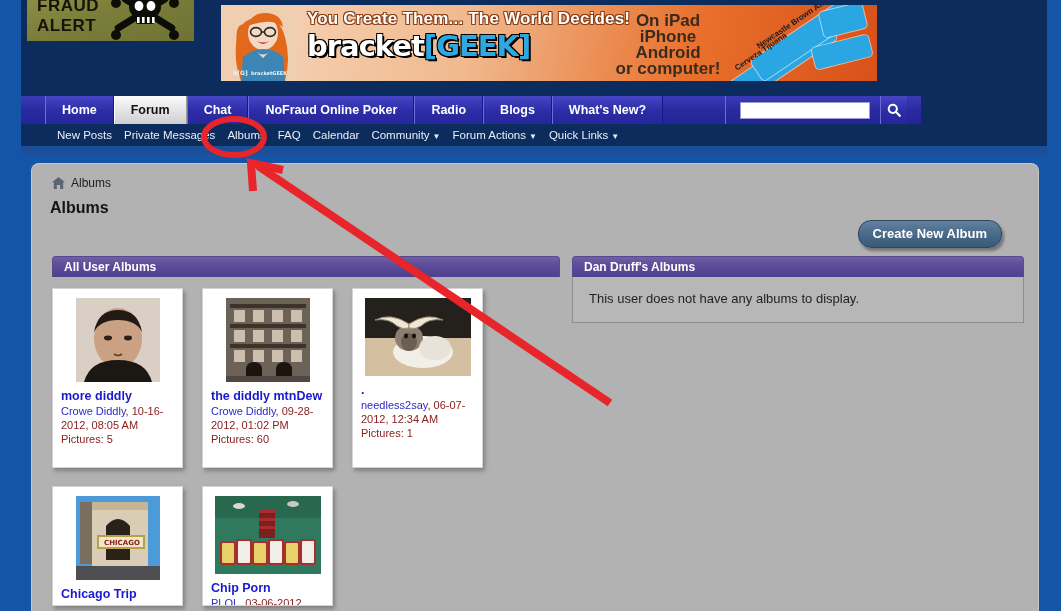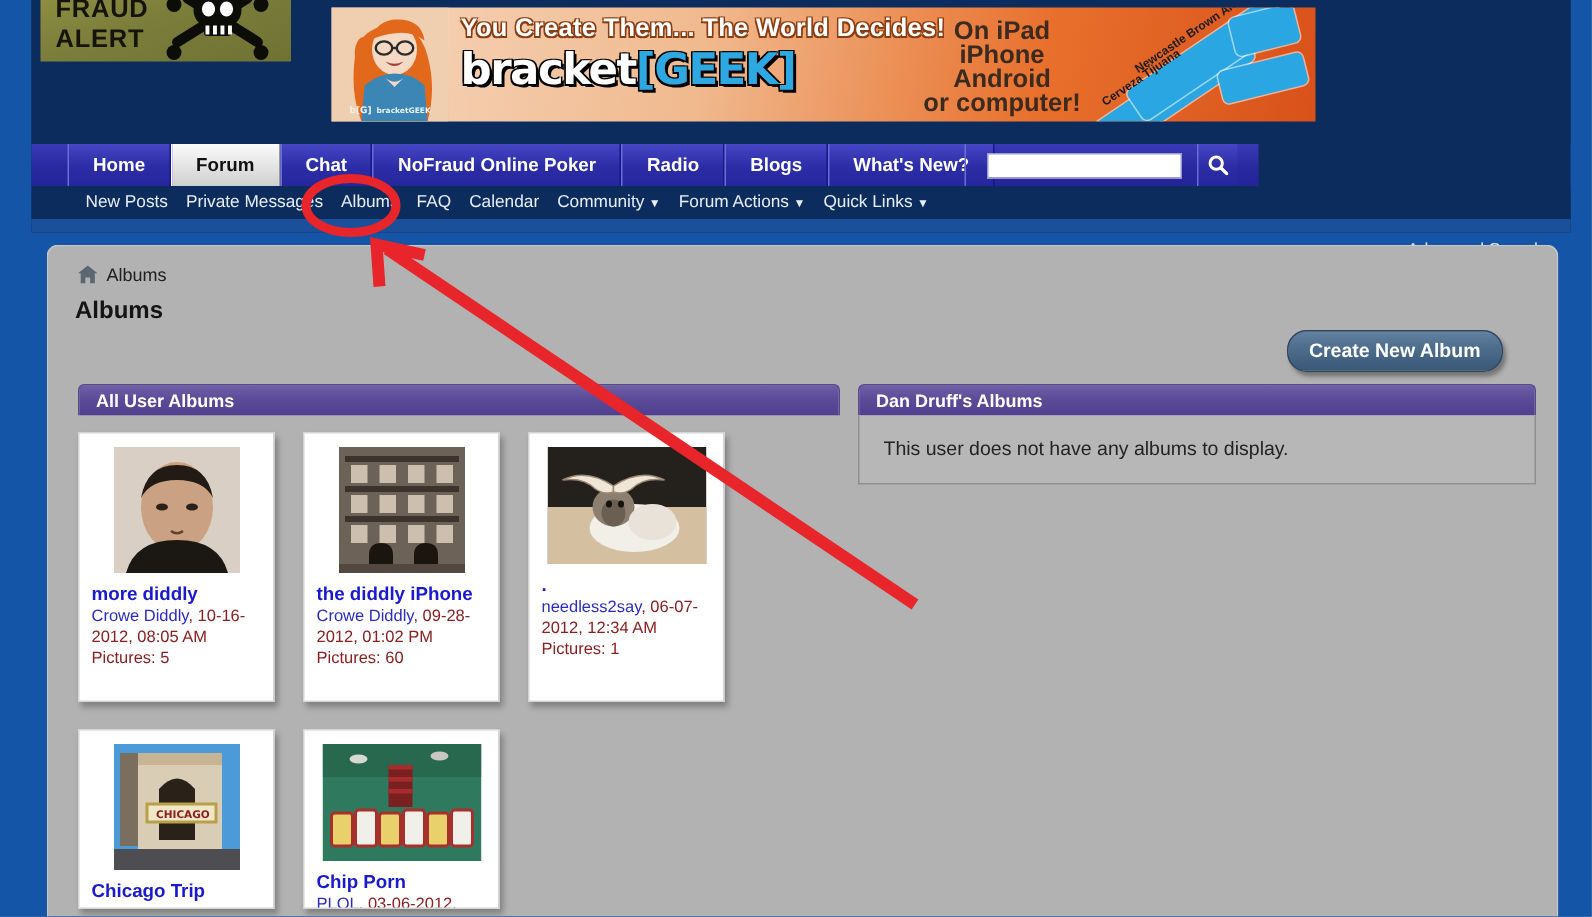--- a/index.html
+++ b/index.html
@@ -80,21 +80,21 @@
   .phone.p2 { width:116px; height:24px; left:30px; top:22px; transform:rotate(-34deg); }
   .phone.p3 { width:44px; height:26px; left:104px; top:2px; transform:rotate(-14deg); }
   .phone.p4 { width:58px; height:22px; left:96px; top:36px; transform:rotate(-14deg); }
   .phone-lbl {
     position:absolute; color:#1b1b1b; font-size:8px; font-weight:bold;
     transform-origin:left top; white-space:nowrap;
   }
 
   
   .nav-primary {
-    position:absolute; left:21px; top:96px; width:818px; height:28px;
+    position:absolute; left:21px; top:96px; width:900px; height:28px;
     background: linear-gradient(180deg,#3a3ab8 0%, #2a2aa0 50%, #242499 100%);
   }
   .nav-tabs { position:absolute; left:24px; top:0; height:28px; display:flex; }
   .nav-tab {
     height:28px; line-height:28px; padding:0 16px;
     color:#fff; font-size:12.5px; font-weight:bold; white-space:nowrap;
     border-left:1px solid #6c6cd6; border-right:1px solid #17178a;
     background: linear-gradient(180deg,#4646c6 0%, #2c2ca6 55%, #26269c 100%);
     font-family:"Liberation Sans", sans-serif;
     text-align:center; cursor:pointer;
@@ -402,21 +402,21 @@
                   <rect x="46" y="52" width="11" height="12"></rect>
                     <rect x="65" y="52" width="11" height="12"></rect>
                 </g>
                 <g fill="#1b1510">
                   <path d="M20 84 V72 q0-8 8-8 q8 0 8 8 v12z"></path>
                   <path d="M50 84 V72 q0-8 8-8 q8 0 8 8 v12z"></path>
                 </g>
                 <rect x="0" y="78" width="84" height="6" fill="#524840"></rect>
               </svg>
             </div>
-            <div class="album-title">the diddly iPhone</div>
+            <div class="album-title">the diddly mtnDew</div>
             <div class="album-meta"><span class="user">Crowe Diddly</span>, <span>09-28-2012, 01:02 PM</span></div>
             <div class="album-pics">Pictures: 60</div>
           </div>
 
           <div class="album-card tall">
             <div class="thumb wide">
               <svg viewBox="0 0 106 78" width="106" height="78">
                 <rect width="106" height="78" fill="#24201c"></rect>
                 <rect y="40" width="106" height="38" fill="#d4c0a0"></rect>
                 <ellipse cx="58" cy="54" rx="30" ry="16" fill="#f2efe9"></ellipse>

